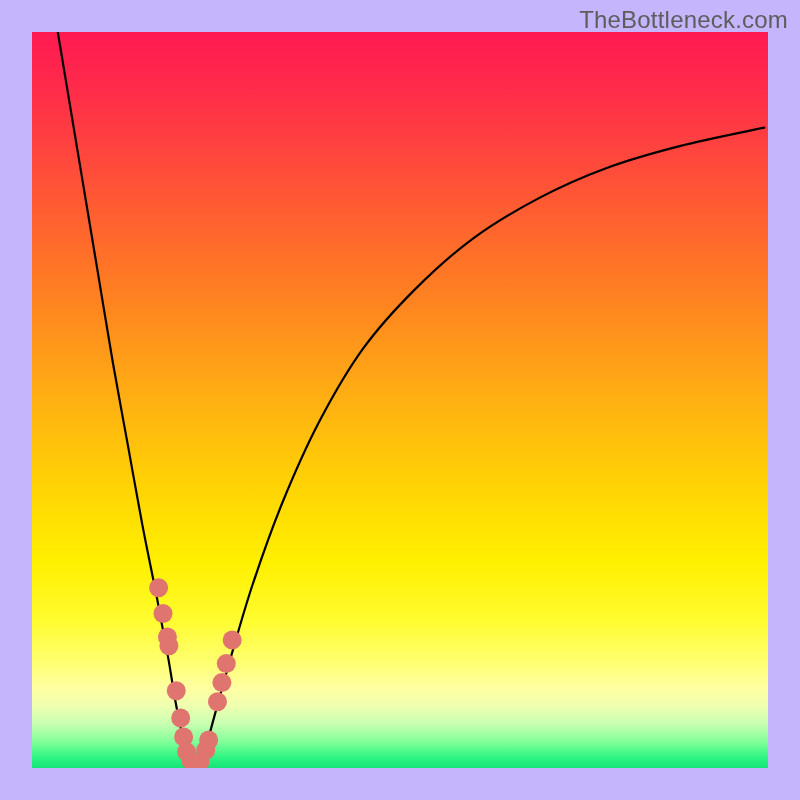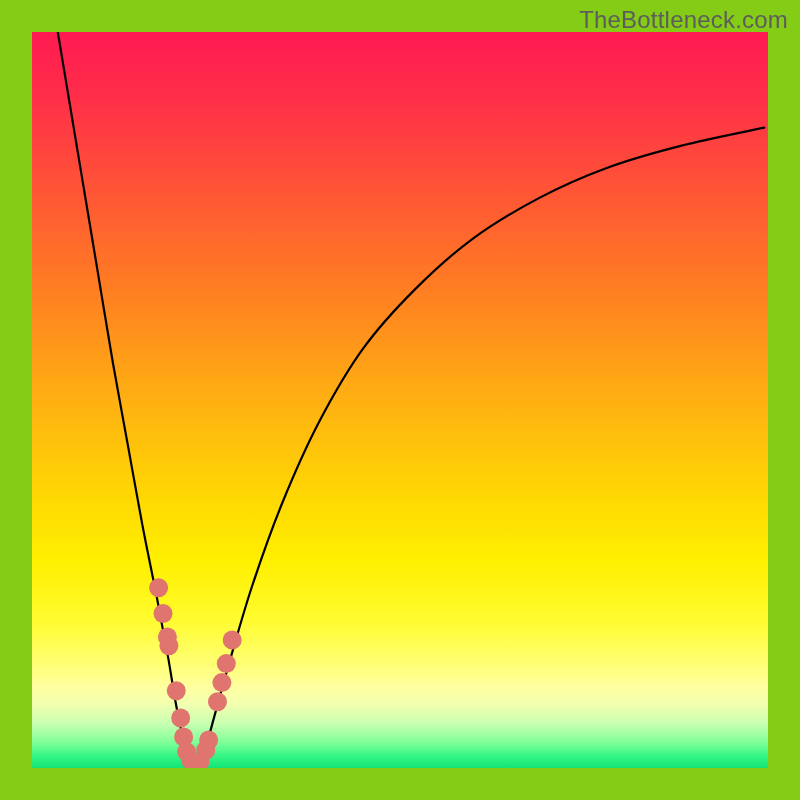--- a/index.html
+++ b/index.html
@@ -8,21 +8,21 @@
     width: 800px;
     height: 800px;
     overflow: hidden;
     background: #000;
     font-family: Arial, Helvetica, sans-serif;
   }
   .frame {
     position: relative;
     width: 800px;
     height: 800px;
-    background: #84cc16;
+    background: #c4b5fd;
   }
   .plot-area {
     position: absolute;
     left: 32px;
     top: 32px;
     width: 736px;
     height: 736px;
     overflow: hidden;
   }
   .gradient-bg {

